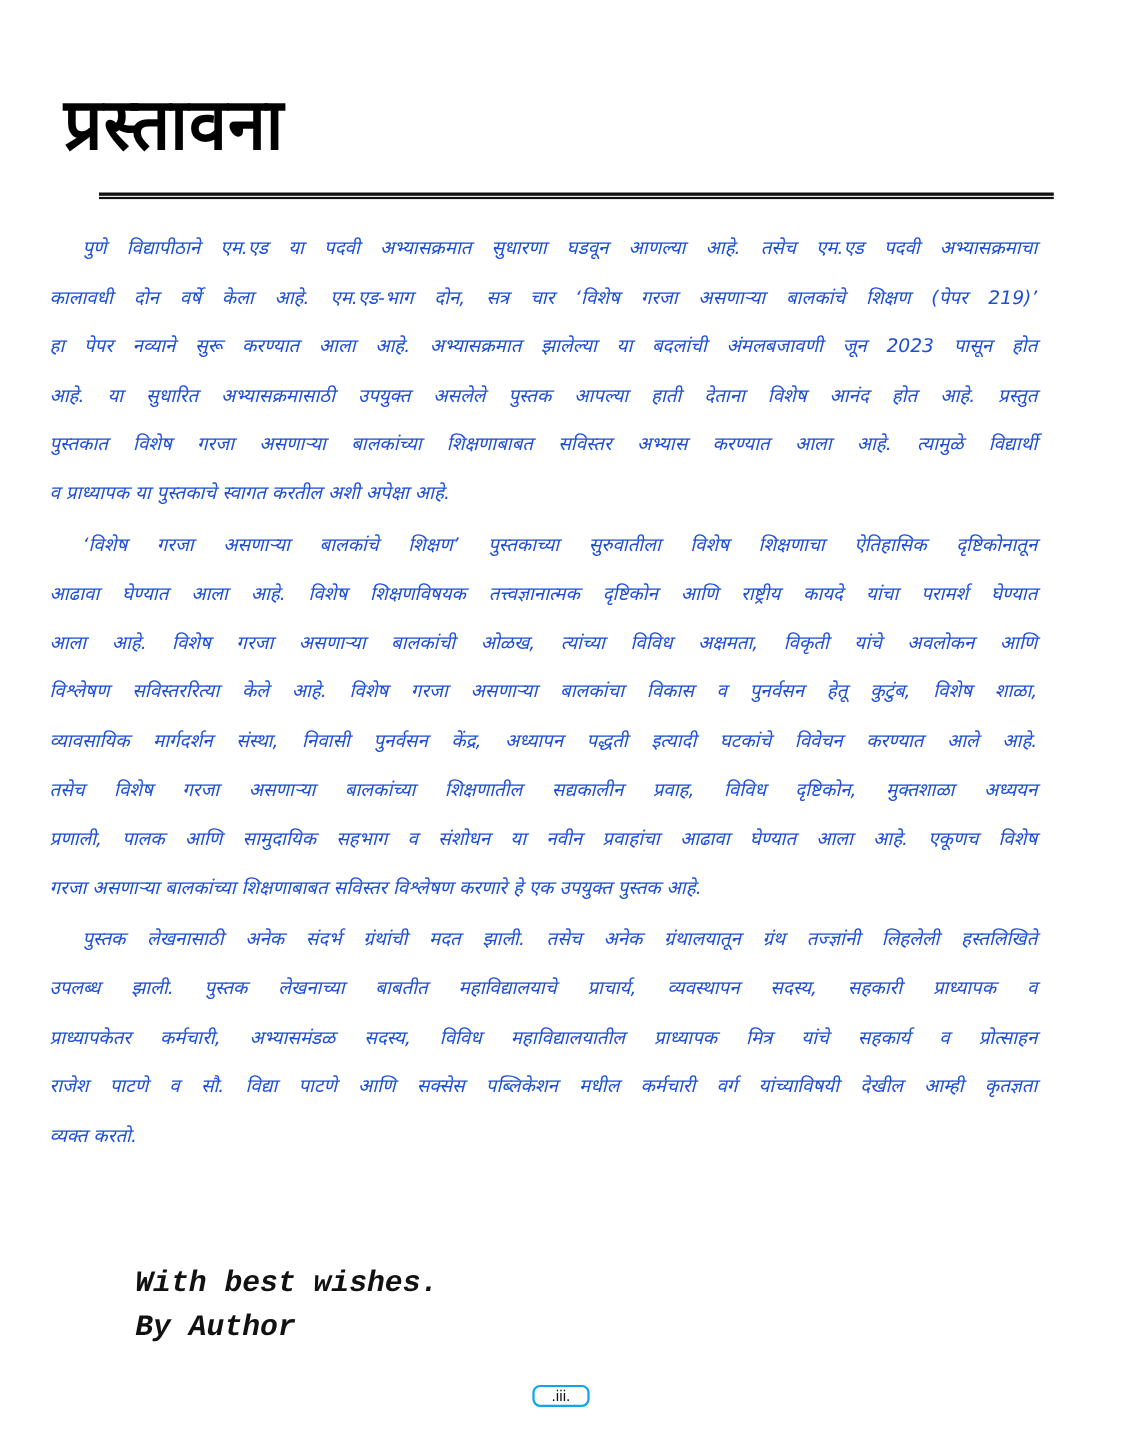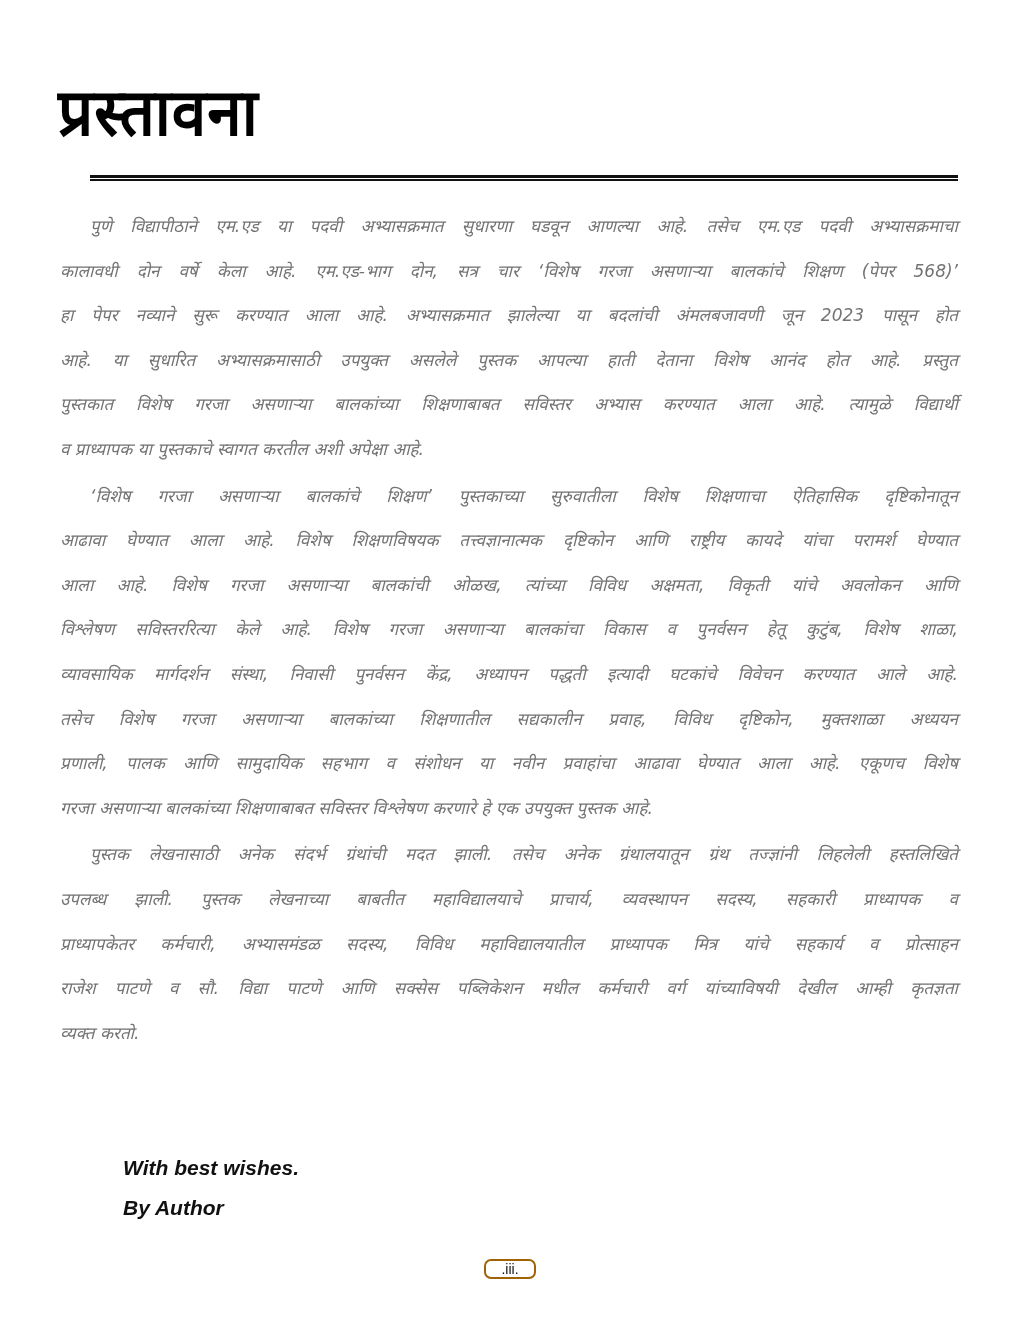--- a/index.html
+++ b/index.html
@@ -8,54 +8,54 @@
     position: absolute; left: 58px; top: 78px;
     font-family: "DejaVu Sans", sans-serif; font-weight: bold;
     font-size: 62px; line-height: 70px; letter-spacing: 1px; color: #000;
     transform: scaleY(1.05);
   }
   .rule {
     position: absolute; left: 90px; top: 175px; width: 868px; height: 6px;
     border-top: 3px solid #111; border-bottom: 2px solid #111; box-sizing: border-box;
   }
   .body-text {
-    position: absolute; left: 60px; top: 204px; width: 898px;
+    position: absolute; left: 45px; top: 204px; width: 898px;
     font-family: "DejaVu Sans", sans-serif; font-style: italic;
-    font-size: 17px; color: #737373;
+    font-size: 17px; color: #1d4ed8;
   }
   .para { margin: 0 0 2px 0; }
   .line {
     display: block; height: 44.6px; line-height: 44.6px;
     white-space: nowrap; text-align: justify; text-align-last: justify;
   }
   .line.last { text-align-last: left; }
   .line.indent { padding-left: 30px; }
   .signoff {
     position: absolute; left: 123px; top: 1148px;
-    font-family: Liberation Sans, sans-serif; font-weight: bold; font-style: italic;
-    font-size: 21px; line-height: 40px; color: #111;
+    font-family: Liberation Mono, monospace; font-weight: bold; font-style: italic;
+    font-size: 27px; line-height: 40px; color: #111;
   }
   .page-num {
     position: absolute; left: 484px; top: 1259px; width: 52px; height: 20px;
-    border: 2px solid #a16207; border-radius: 7px; box-sizing: border-box;
+    border: 2px solid #0ea5e9; border-radius: 7px; box-sizing: border-box;
     font-family: "Liberation Sans", sans-serif; font-size: 14px; line-height: 16px;
     text-align: center; color: #111;
   }
 </style>
 </head>
 <body>
 
 <div>
   <div class="title">प्रस्तावना</div>
   <div class="rule"></div>
 
   <div class="body-text">
     <div class="para">
       <span class="line indent">पुणे विद्यापीठाने एम.एड या पदवी अभ्यासक्रमात सुधारणा घडवून आणल्या आहे. तसेच एम.एड पदवी अभ्यासक्रमाचा</span>
-      <span class="line">कालावधी दोन वर्षे केला आहे. एम.एड-भाग दोन, सत्र चार ‘विशेष गरजा असणाऱ्या बालकांचे शिक्षण (पेपर 568)’</span>
+      <span class="line">कालावधी दोन वर्षे केला आहे. एम.एड-भाग दोन, सत्र चार ‘विशेष गरजा असणाऱ्या बालकांचे शिक्षण (पेपर 219)’</span>
       <span class="line">हा पेपर नव्याने सुरू करण्यात आला आहे. अभ्यासक्रमात झालेल्या या बदलांची अंमलबजावणी जून 2023 पासून होत</span>
       <span class="line">आहे. या सुधारित अभ्यासक्रमासाठी उपयुक्त असलेले पुस्तक आपल्या हाती देताना विशेष आनंद होत आहे. प्रस्तुत</span>
       <span class="line">पुस्तकात विशेष गरजा असणाऱ्या बालकांच्या शिक्षणाबाबत सविस्तर अभ्यास करण्यात आला आहे. त्यामुळे विद्यार्थी</span>
       <span class="line last">व प्राध्यापक या पुस्तकाचे स्वागत करतील अशी अपेक्षा आहे.</span>
     </div>
     <div class="para">
       <span class="line indent">‘विशेष गरजा असणाऱ्या बालकांचे शिक्षण’ पुस्तकाच्या सुरुवातीला विशेष शिक्षणाचा ऐतिहासिक दृष्टिकोनातून</span>
       <span class="line">आढावा घेण्यात आला आहे. विशेष शिक्षणविषयक तत्त्वज्ञानात्मक दृष्टिकोन आणि राष्ट्रीय कायदे यांचा परामर्श घेण्यात</span>
       <span class="line">आला आहे. विशेष गरजा असणाऱ्या बालकांची ओळख, त्यांच्या विविध अक्षमता, विकृती यांचे अवलोकन आणि</span>
       <span class="line">विश्लेषण सविस्तररित्या केले आहे. विशेष गरजा असणाऱ्या बालकांचा विकास व पुनर्वसन हेतू कुटुंब, विशेष शाळा,</span>

